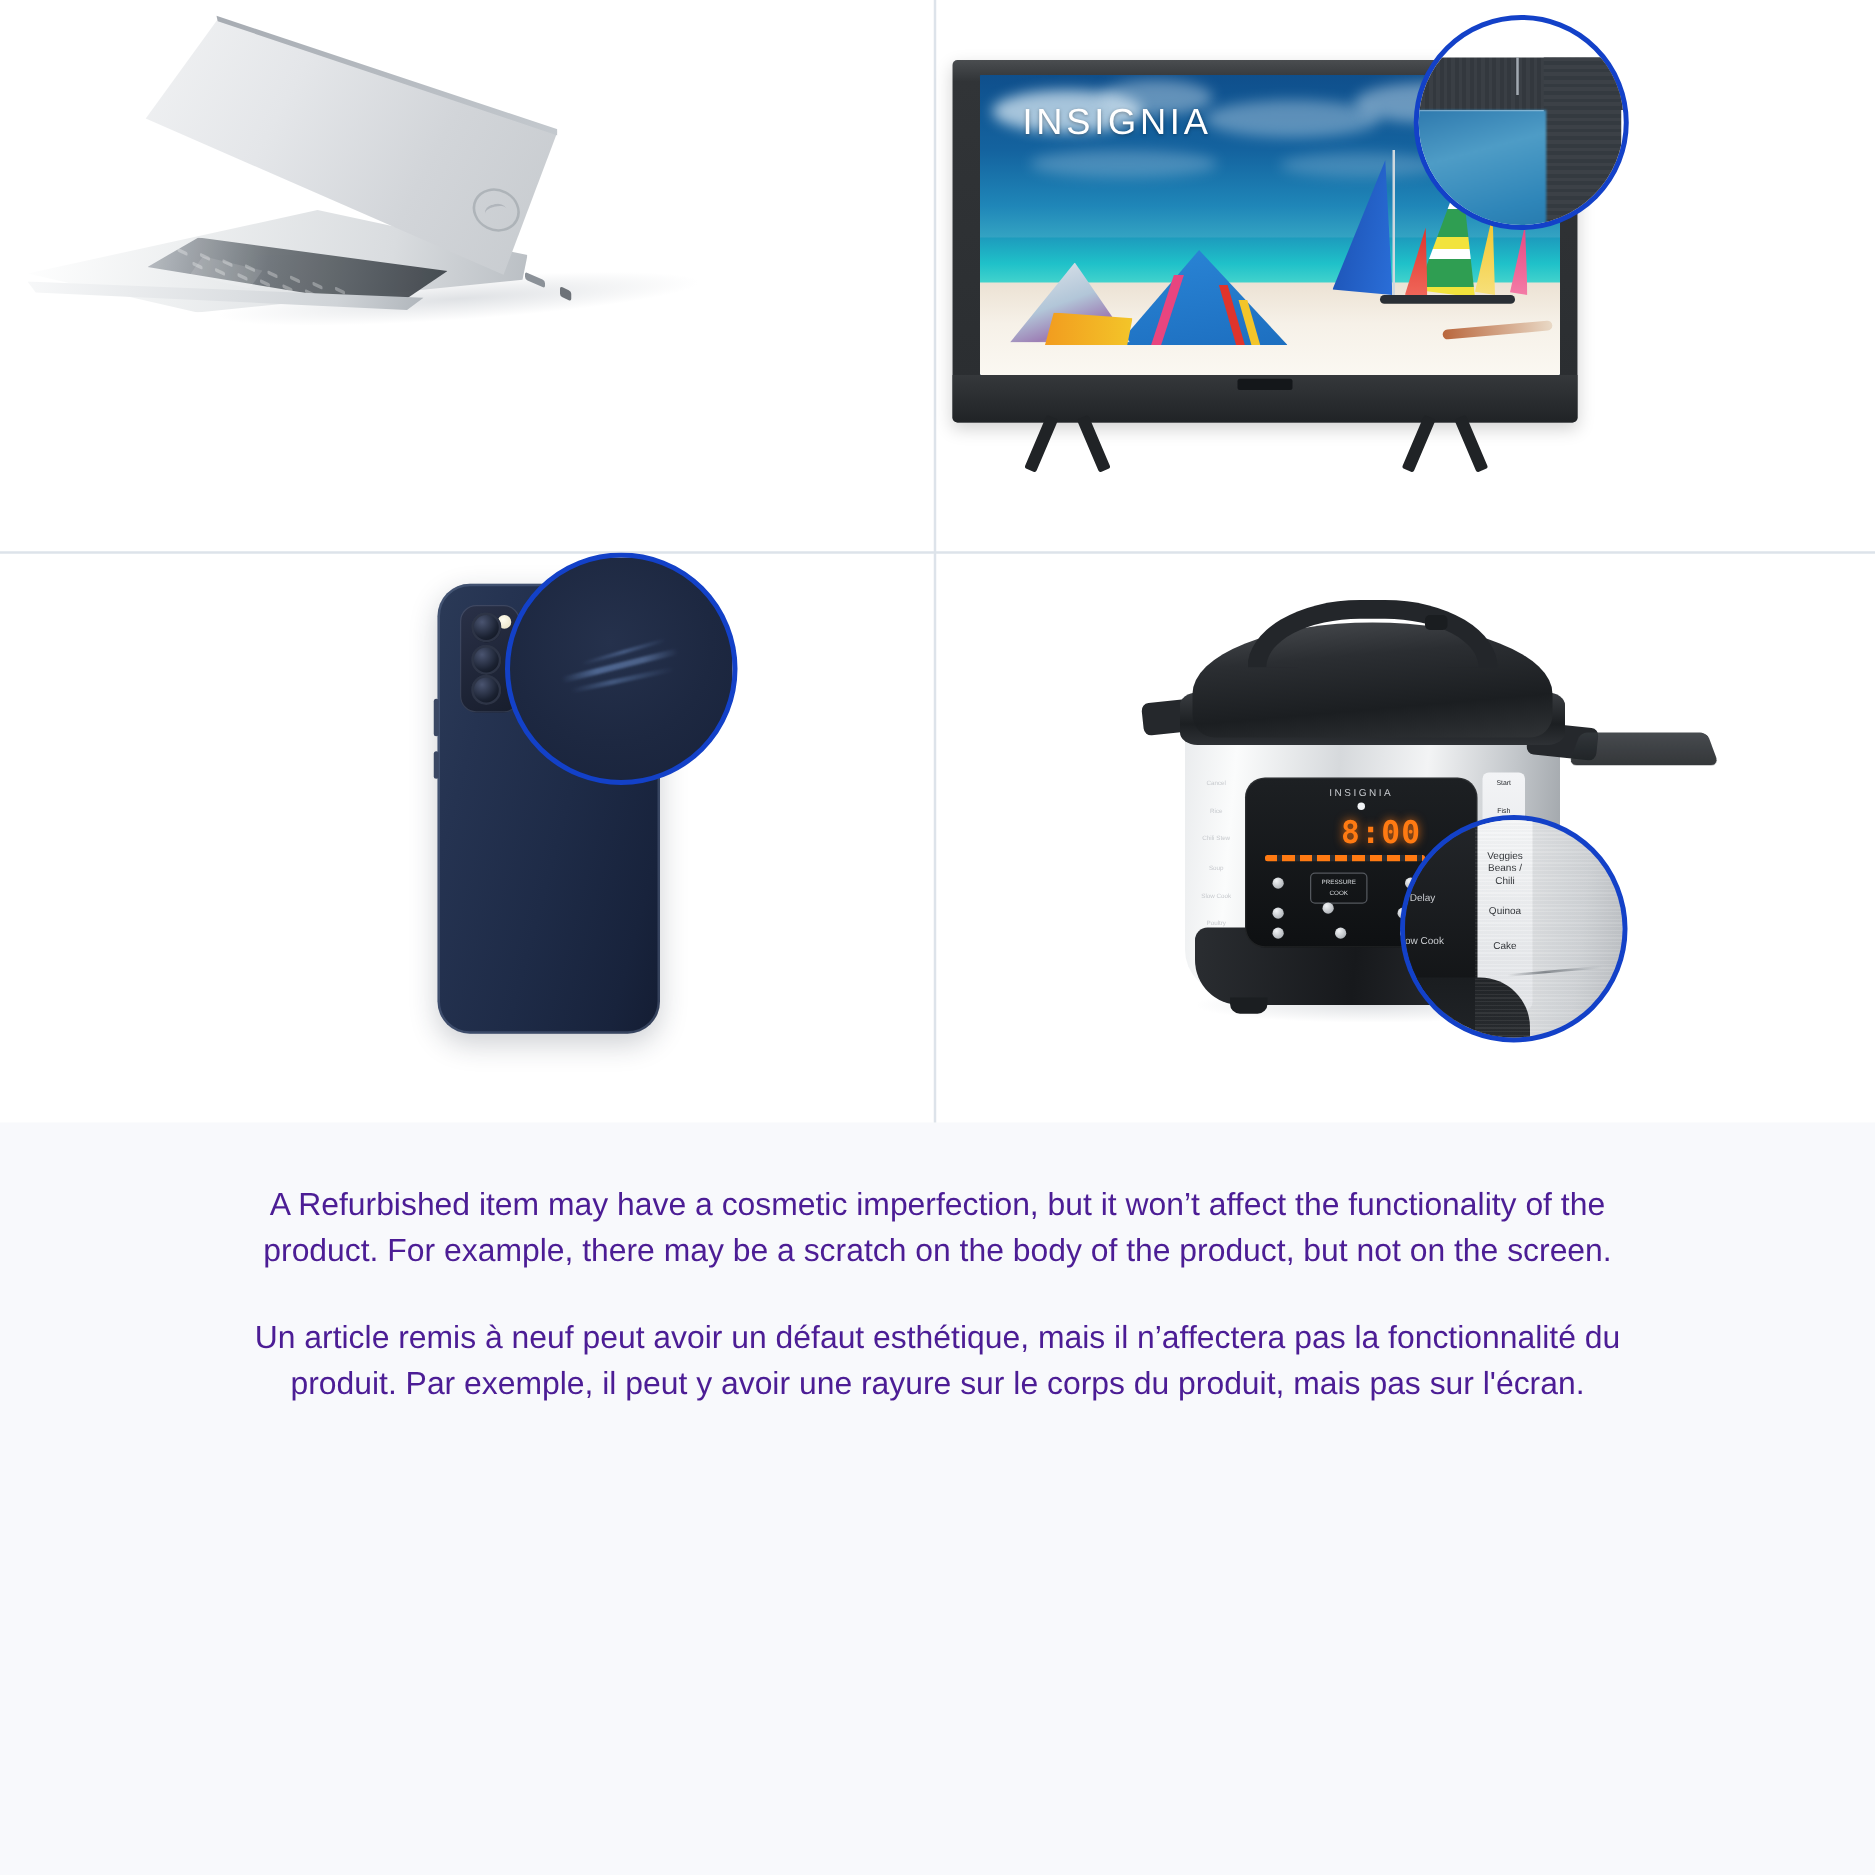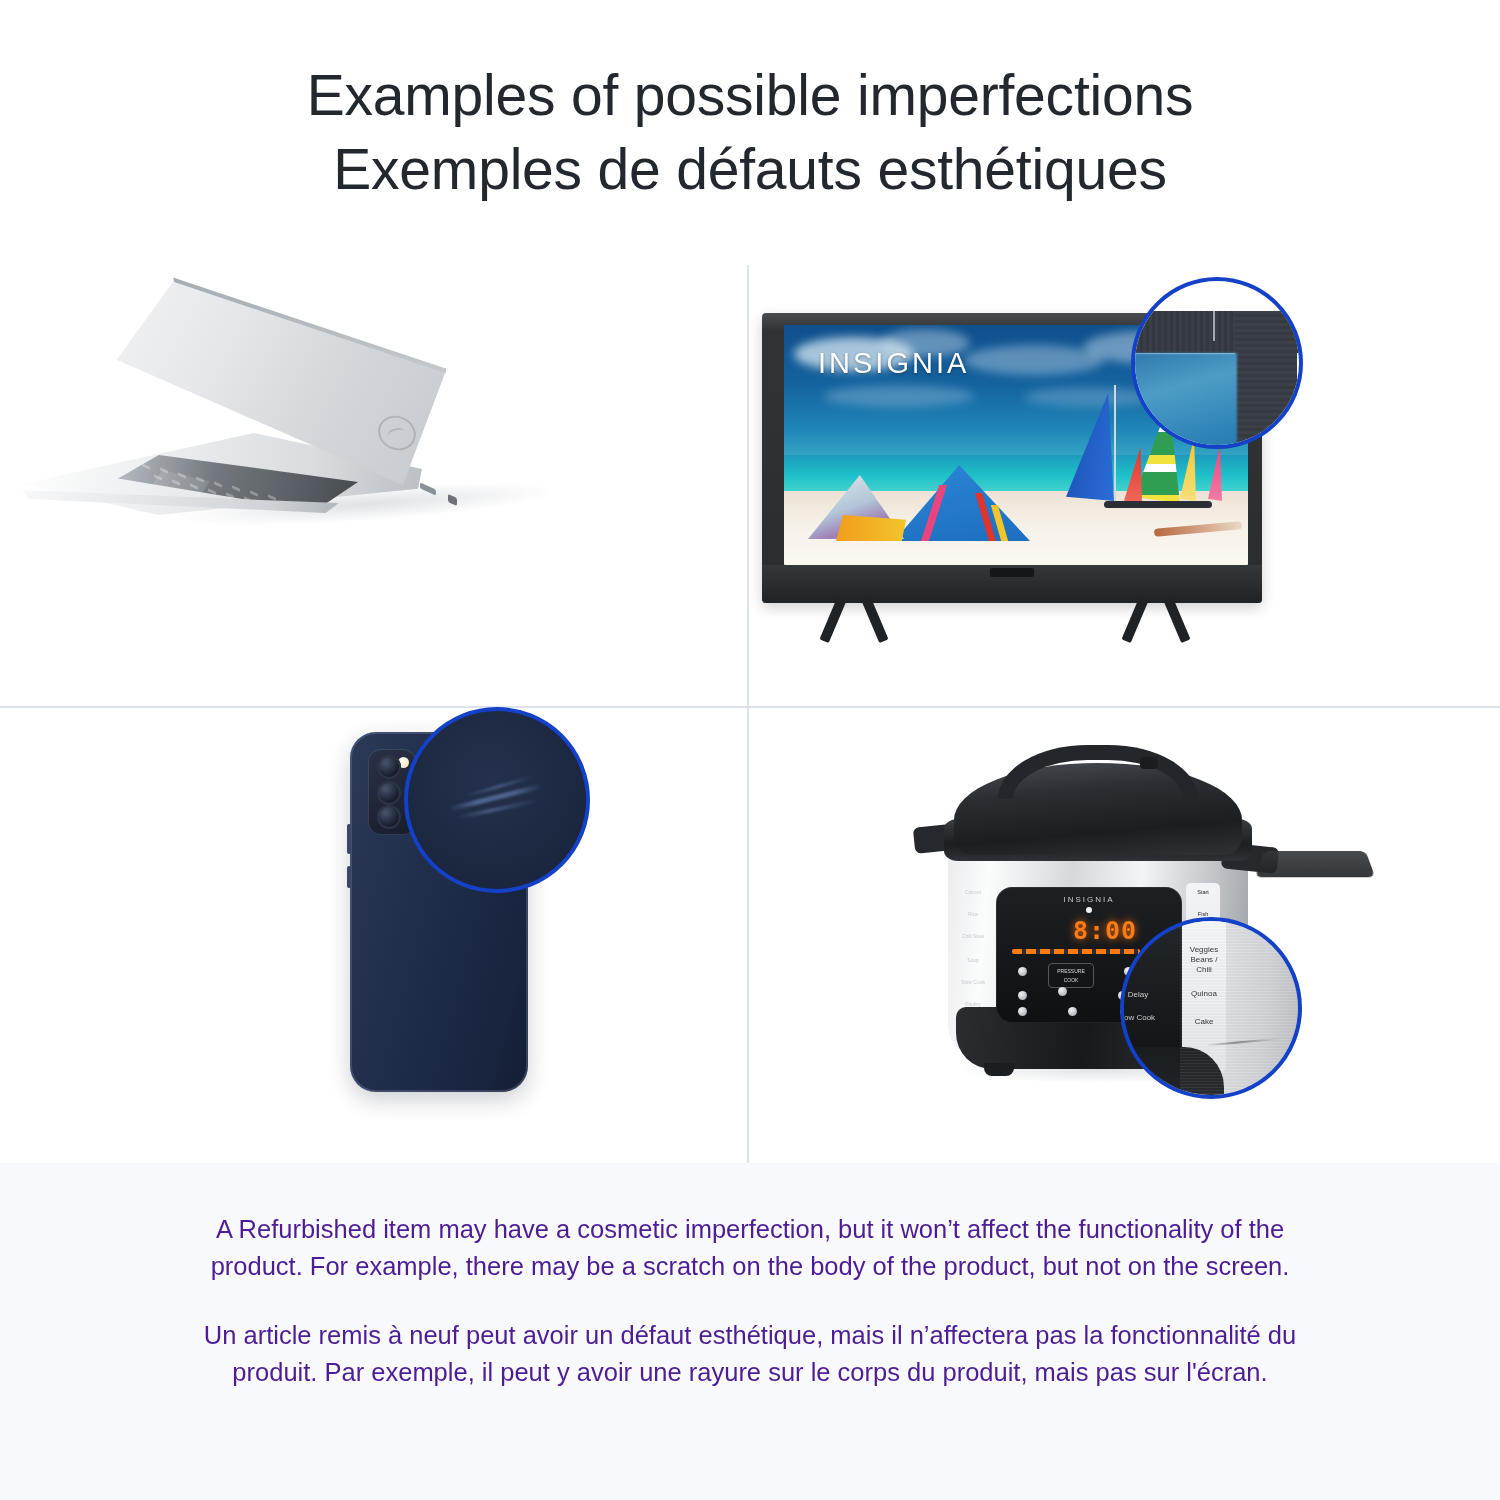--- a/index.html
+++ b/index.html
@@ -250,24 +250,20 @@
     line-height:37px;
     font-weight:400;
   }
   .para.fr{margin-top:32px;}
 </style>
 </head>
 <body>
 
 <div id="root">
 
-  <div class="header">
-    <div class="title-line">Examples of possible imperfections</div>
-    <div class="title-line">Exemples de défauts esthétiques</div>
-  </div>
 
   <div class="grid">
     <div class="vline"></div>
     <div class="hline"></div>
 
     <div class="cell">
       <div class="laptop-wrap">
         <div class="lp-shadow"></div>
 
         <div class="lp-base"></div>
@@ -457,21 +453,21 @@
         <div class="mag" style="left:372px;top:210px;width:182px;height:182px;border:4px solid #1341c8;
                     background:linear-gradient(96deg,#2b2e32 0%,#1b1e21 22%,#f0f1f2 34%,#dcdee0 55%,#cfd2d5 78%,#b9bcc0 100%);">
           <div style="position:absolute;left:-26px;top:-10px;width:86px;height:150px;
                       background:linear-gradient(180deg,#24272b,#121416);border-radius:0 18px 18px 0;"></div>
           <div style="position:absolute;left:58px;top:-14px;width:44px;height:166px;
                       background:linear-gradient(180deg,#f6f7f8,#e3e5e8);border-radius:0 0 6px 6px;"></div>
           <div style="position:absolute;left:58px;top:24px;width:44px;text-align:center;font-size:8px;color:#2a2d31;">Veggies</div>
           <div style="position:absolute;left:58px;top:34px;width:44px;text-align:center;font-size:8px;color:#2a2d31;line-height:10px;">Beans / Chili</div>
           <div style="position:absolute;left:58px;top:68px;width:44px;text-align:center;font-size:8px;color:#2a2d31;">Quinoa</div>
           <div style="position:absolute;left:58px;top:96px;width:44px;text-align:center;font-size:8px;color:#2a2d31;">Cake</div>
-          <div style="position:absolute;left:-6px;top:58px;width:40px;text-align:center;font-size:8px;color:#c9ccd0;margin-top:11px;">Delay</div>
+          <div style="position:absolute;left:-6px;top:58px;width:40px;text-align:center;font-size:8px;color:#c9ccd0;">Delay</div>
           <div style="position:absolute;left:-10px;top:92px;width:44px;text-align:center;font-size:8px;color:#c9ccd0;">Slow Cook</div>
           <div style="position:absolute;left:-30px;top:126px;width:130px;height:90px;
                       background:linear-gradient(180deg,#1a1d20,#26292d);border-radius:0 40px 0 0;"></div>
           <div style="position:absolute;left:82px;top:120px;width:76px;height:1.5px;
                       background:linear-gradient(90deg,rgba(120,126,132,0),rgba(108,114,120,.85) 40%,rgba(140,146,152,.5) 75%,rgba(120,126,132,0));
                       transform:rotate(-5deg);"></div>
           <div style="position:absolute;left:56px;top:-8px;width:200px;height:200px;
                       background:repeating-linear-gradient(180deg,rgba(255,255,255,.18) 0 1px,rgba(160,166,172,.10) 1px 3px);
                       opacity:.55;pointer-events:none;"></div>
         </div>

